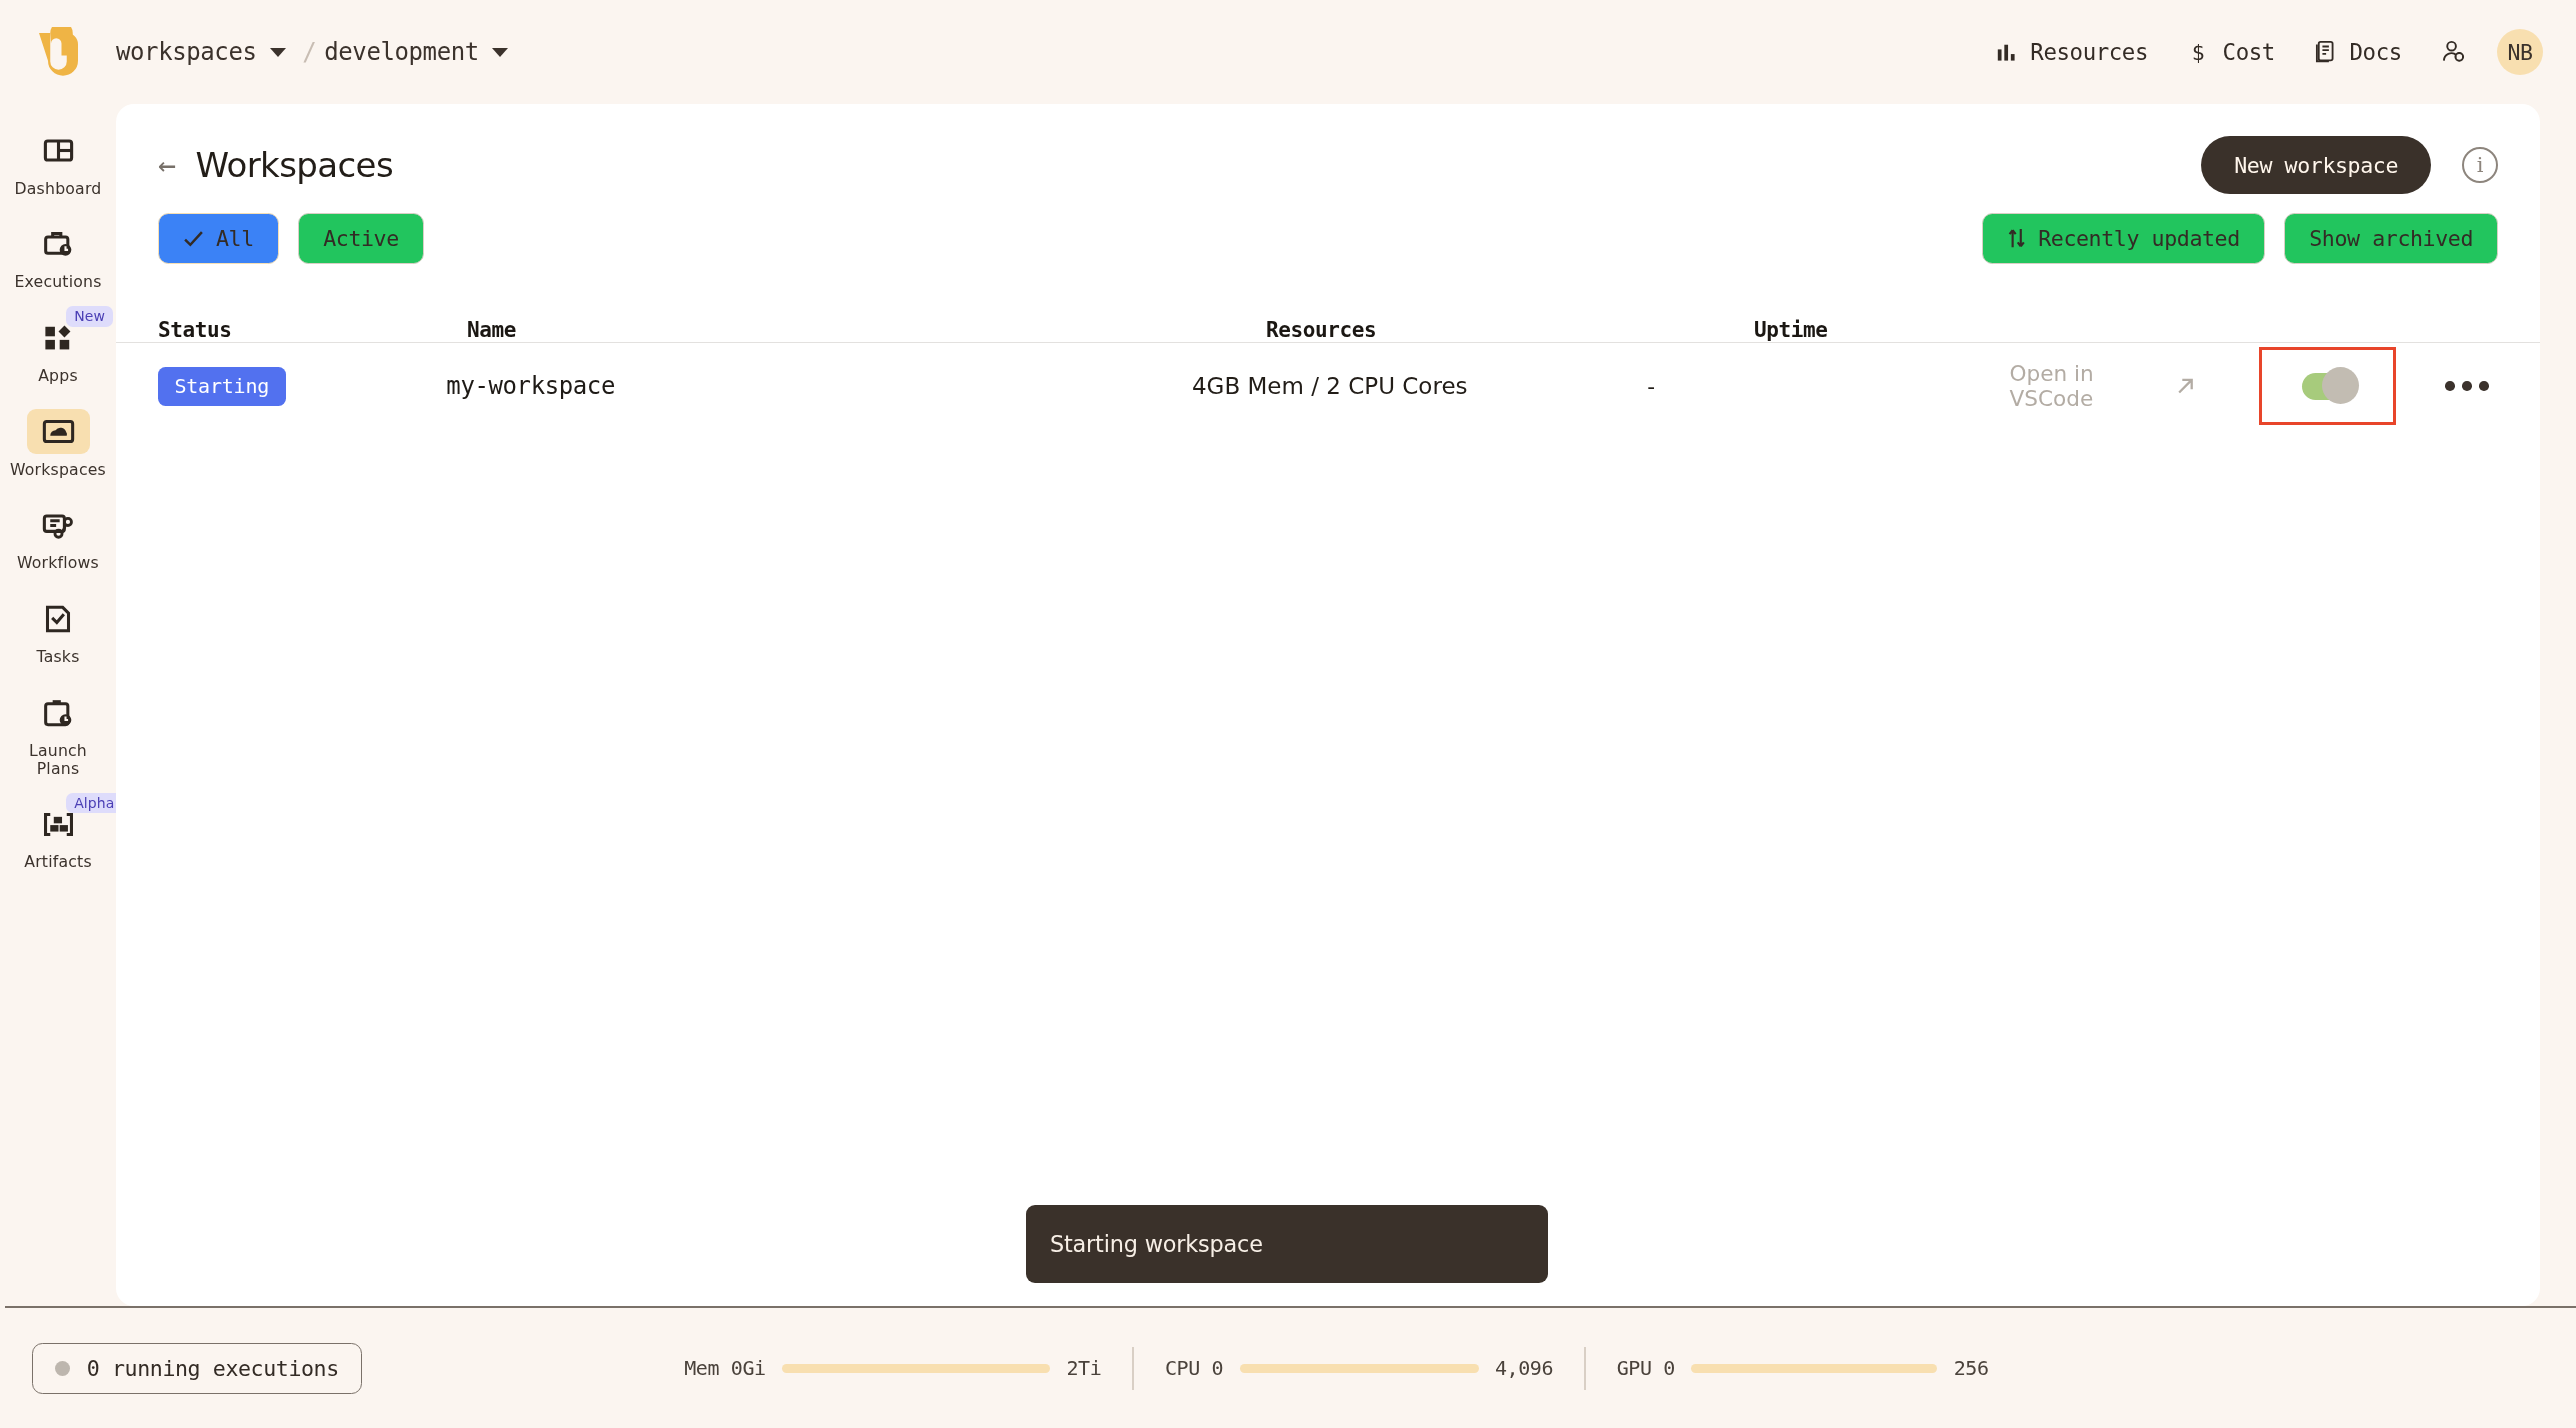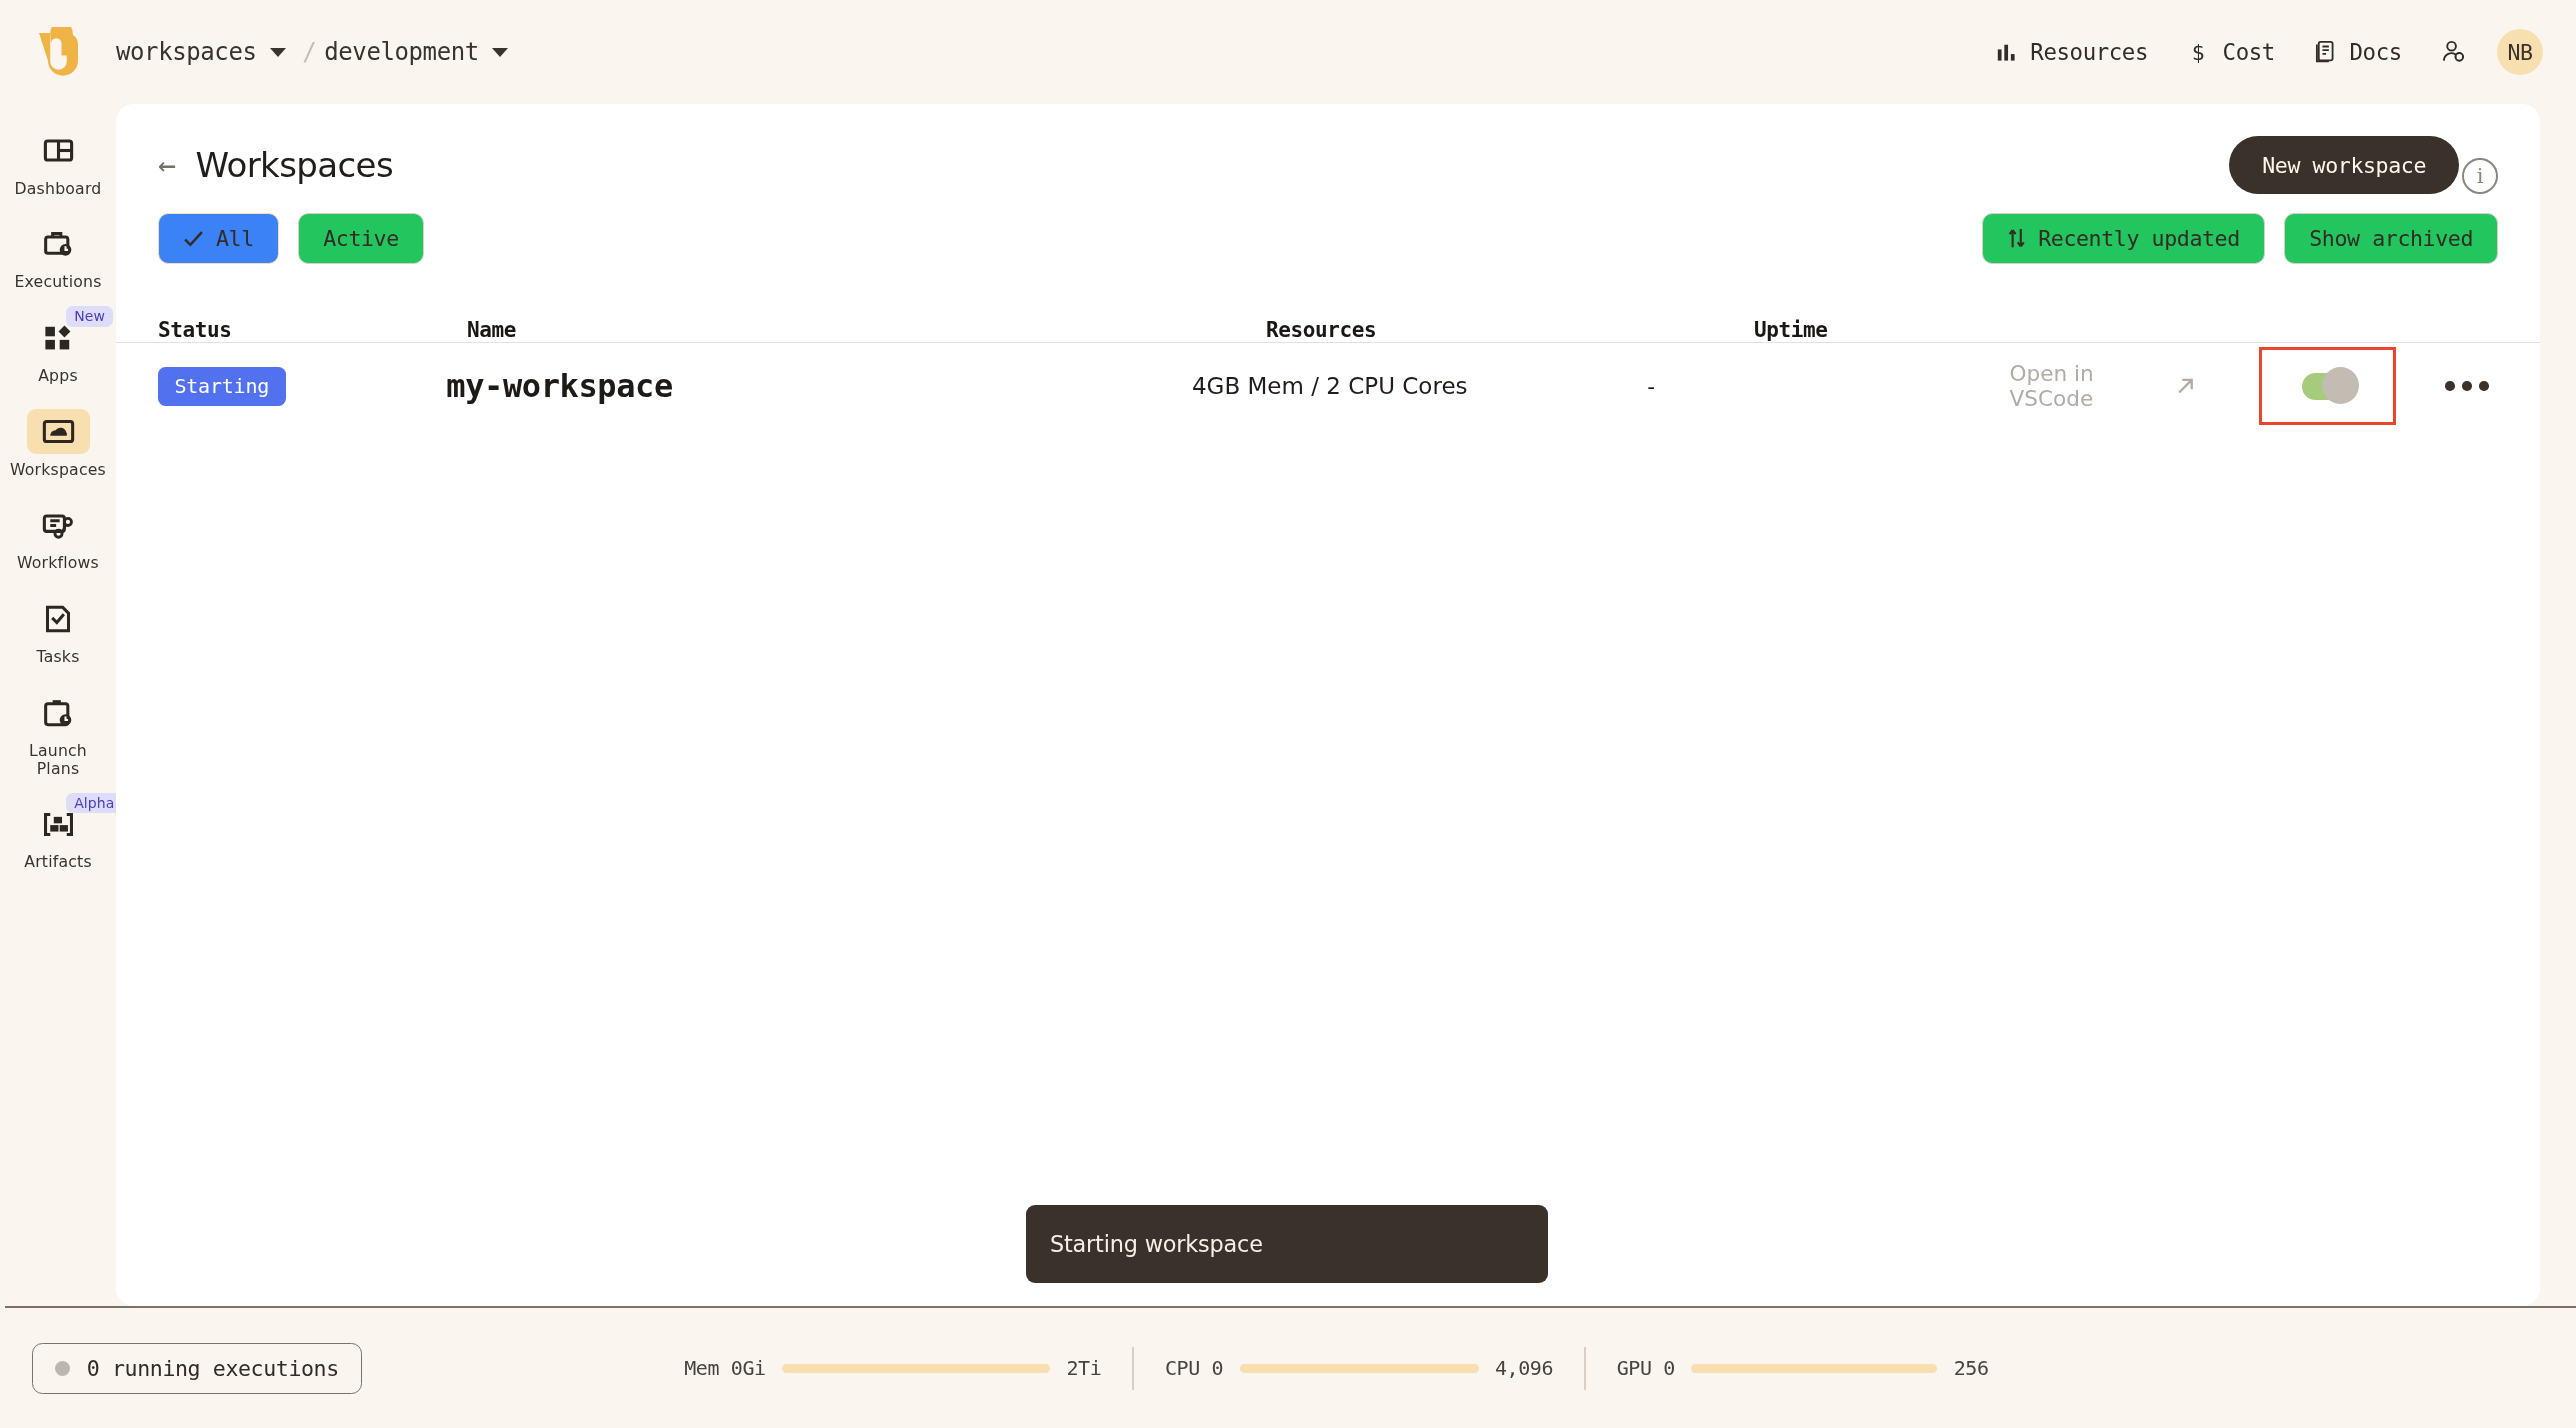--- a/index.html
+++ b/index.html
@@ -77,21 +77,21 @@
   .panel {
     position: absolute; left: 116px; top: 104px; right: 36px; height: 1202px;
     background: #FFFFFF; border-radius: 18px 18px 18px 18px;
   }
   .page-head { display: flex; align-items: center; padding: 31px 42px 0 42px; height: 91px; }
   .back-arrow { font-size: 30px; color: #777069; margin-right: 19.4px; cursor: pointer; line-height: 1; }
   .page-title {
     font-size: 34px; color: #221D18; letter-spacing: -0.6px;
     font-family: "DejaVu Sans", sans-serif; font-weight: 400;
   }
-  .head-right { margin-left: auto; display: flex; align-items: flex-end; gap: 3px; }
+  .head-right { margin-left: auto; display: flex; align-items: center; gap: 31px; }
   .btn-primary {
     background: #3A312A; color: #FFF6EC; border: none; border-radius: 745px;
     padding: 16.4px 33px; font-size: 21.6px; cursor: pointer;
     font-family: "DejaVu Sans Mono", monospace; letter-spacing: -0.4px;
   }
   .info-circle {
     width: 36px; height: 36px; border-radius: 50%; border: 2.2px solid #8D857D;
     color: #8D857D; display: flex; align-items: center; justify-content: center;
     font-size: 21px; cursor: pointer; font-family: "DejaVu Serif", serif;
   }
@@ -115,21 +115,21 @@
   .c-status { width: 309px; }
   .c-name   { width: 799px; }
   .c-res    { width: 488px; }
   .c-up     { flex: 1; }
 
   .row { display: flex; align-items: center; height: 86px; padding: 0 42px; }
   .badge-status {
     background: #5271EF; color: #FFFFFF; border-radius: 7.5px;
     padding: 7.5px 16.4px; font-size: 20px; letter-spacing: -0.2px; display: inline-block;
   }
-  .cell-name { font-size: 32px; color: #1E1A16; letter-spacing: -0.4px; font-weight: bold; }
+  .cell-name { font-size: 24px; color: #1E1A16; letter-spacing: -0.4px; }
   .cell-res  { font-size: 23px; color: #221D18; font-family: "DejaVu Sans", sans-serif; }
   .cell-up   { font-size: 21.6px; color: #221D18; font-family: "DejaVu Sans", sans-serif; }
   .vscode-link {
     display: flex; align-items: center; gap: 3px; font-size: 21.6px; color: #B3ACA4;
     font-family: "DejaVu Sans", sans-serif; cursor: pointer; margin-left: auto;
   }
   .toggle-cell {
     width: 146px; height: 78px; display: flex; align-items: center;
     justify-content: center; margin-left: 63px; border: 3.7px solid #E8452A;
   }

